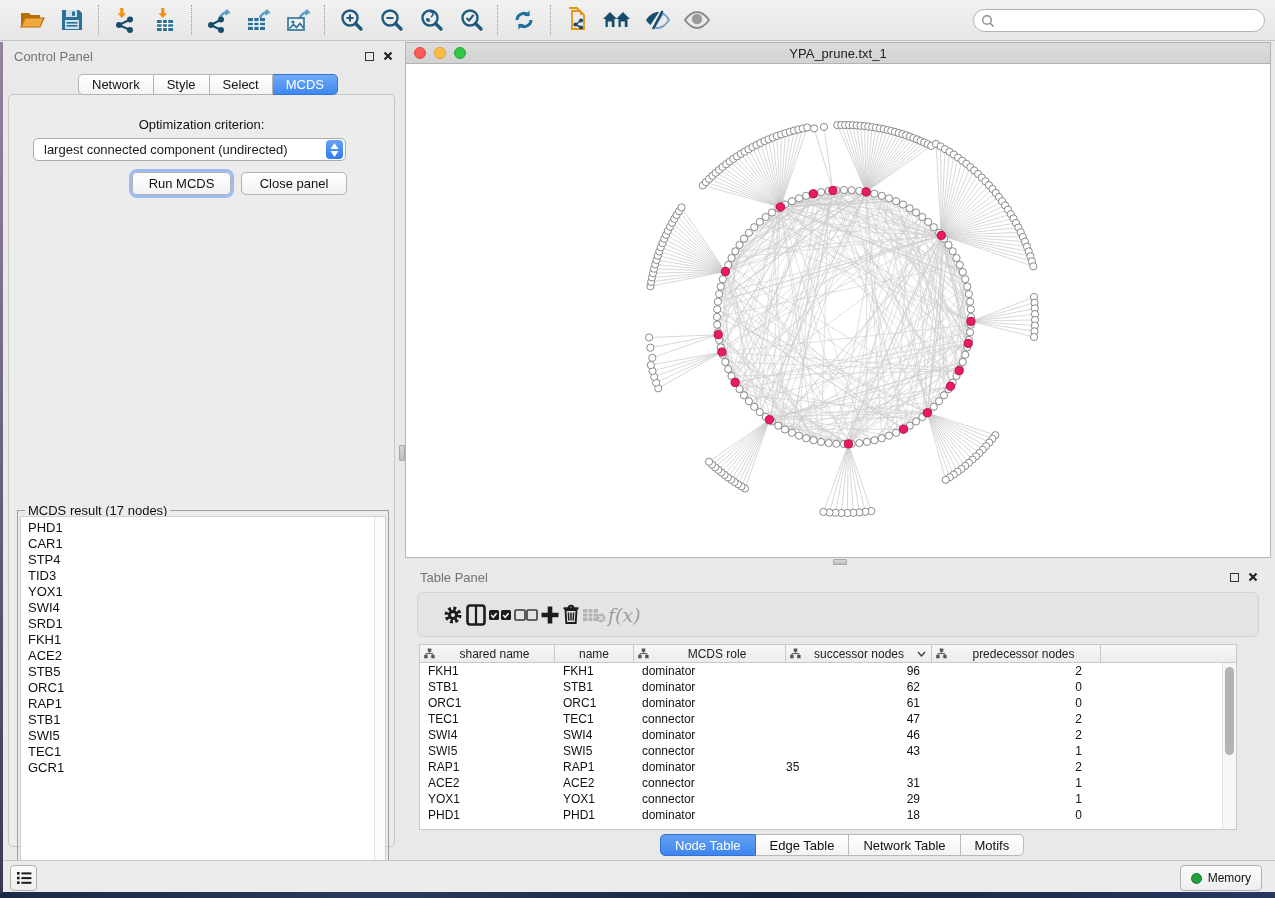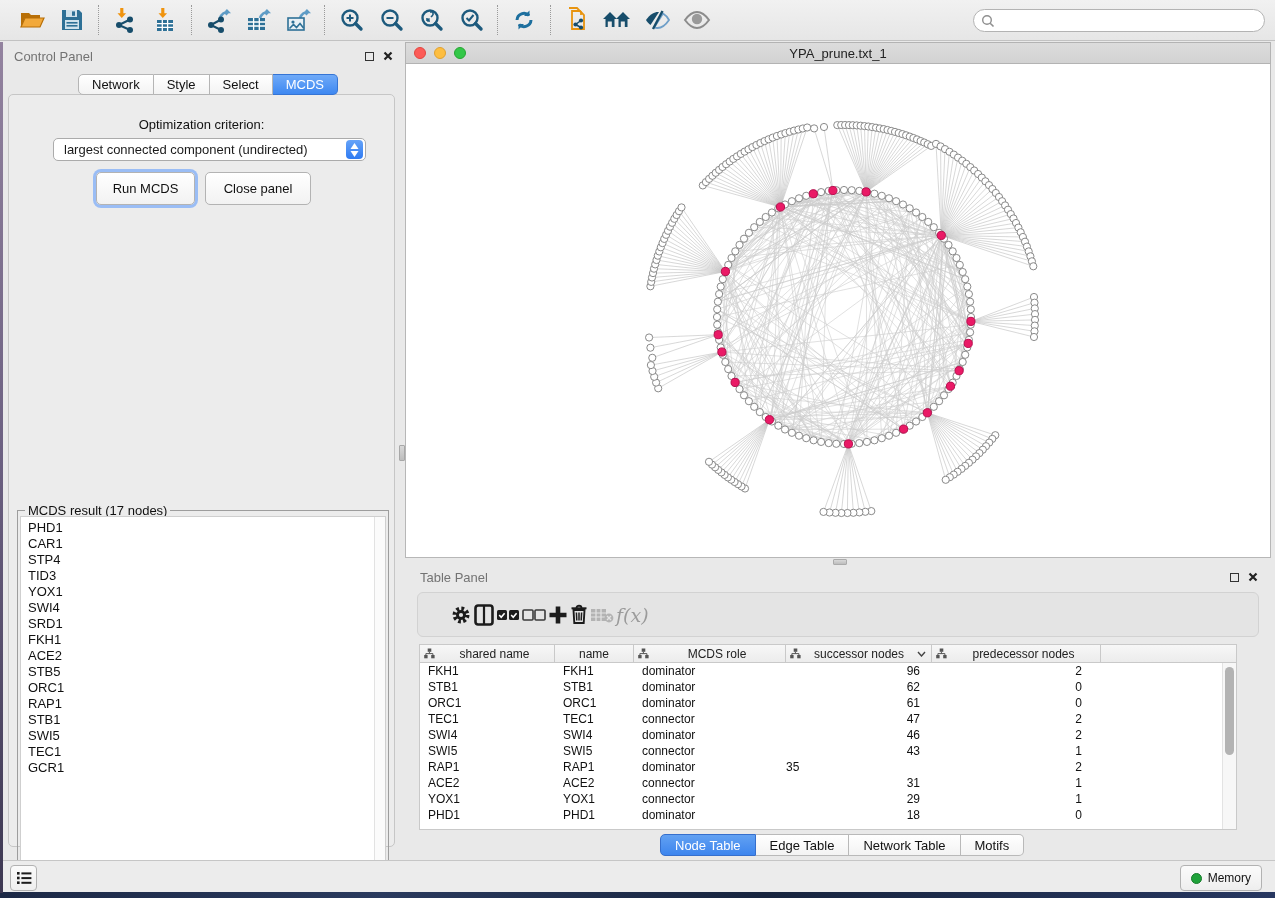--- a/index.html
+++ b/index.html
@@ -36,28 +36,28 @@
   #cp-tabs{position:absolute;left:75px;top:32px;display:flex;height:21px;z-index:3;}
   .cp-tab{background:linear-gradient(#ffffff,#f3f3f3);border:1px solid #b5b5b5;border-left:none;
     font-size:13px;color:#111;display:flex;align-items:center;justify-content:center;padding:0 13px;cursor:pointer;}
   .cp-tab:first-child{border-left:1px solid #b5b5b5;border-radius:5px 0 0 5px;}
   .cp-tab:last-child{border-radius:0 5px 5px 0;}
   .cp-tab.active{background:linear-gradient(#6faaf8,#3e88f1);border-color:#3574d4;color:#fff;}
 
   #cp-body{position:absolute;left:5px;top:52px;width:387px;height:753px;background:#ececec;
     border:1px solid #c6c6c6;border-radius:5px;}
   #opt-label{text-align:center;font-size:13px;margin-top:22px;color:#111;}
-  #opt-select{position:absolute;left:44px;top:43px;width:313px;height:23px;background:#fff;
+  #opt-select{position:absolute;left:24px;top:43px;width:313px;height:23px;background:#fff;
     border:1px solid #ababab;border-radius:5px;display:flex;align-items:center;cursor:pointer;}
   #opt-select .sel-text{font-size:13px;padding-left:10px;flex:1;white-space:nowrap;overflow:hidden;}
   #opt-stepper{width:17px;height:19px;margin-right:2px;border-radius:4px;
     background:linear-gradient(#66a3f8,#2f7bf2);display:flex;flex-direction:column;align-items:center;justify-content:center;gap:2px;}
-  .cp-btn{position:absolute;top:77px;height:33px;background:linear-gradient(#ffffff,#f2f2f2);
+  .cp-btn{position:absolute;top:77px;height:23px;background:linear-gradient(#ffffff,#f2f2f2);
     border:1px solid #b3b3b3;border-radius:5px;font-size:13px;color:#111;
-    display:flex;align-items:center;justify-content:center;cursor:pointer;font-family:"Liberation Sans",sans-serif;}
+    display:flex;align-items:center;justify-content:center;cursor:pointer;font-family:"Liberation Sans",sans-serif;margin-left:36px;}
   #run-btn{left:87px;width:99px;box-shadow:0 0 0 3px rgba(110,165,250,.65);}
   #closepanel-btn{left:196px;width:106px;}
 
   #mcds-group{position:absolute;left:8px;top:415px;width:372px;height:371px;border:1px solid #9d9d9d;}
   #mcds-legend{position:absolute;left:7px;top:-8px;background:#ececec;padding:0 3px;font-size:13px;color:#111;}
   #mcds-list{position:absolute;left:2px;top:5px;right:2px;bottom:2px;background:#fff;
     border:1px solid #cfcfcf;overflow:hidden;}
   #mcds-scroll{position:absolute;right:0;top:0;bottom:0;width:11px;background:#fbfbfb;border-left:1px solid #e2e2e2;}
   .mcds-item{font-size:13px;line-height:16px;padding-left:7px;color:#111;}
 
@@ -76,21 +76,21 @@
 
   
   #v-grip{position:absolute;left:399px;top:445px;width:6px;height:16px;
     background:linear-gradient(#d8d8d8,#bdbdbd);border:1px solid #a8a8a8;border-radius:1px;}
   #h-grip{position:absolute;left:833px;top:559px;width:14px;height:6px;
     background:linear-gradient(#d8d8d8,#bdbdbd);border:1px solid #ababab;border-radius:1px;}
 
   
   #table-panel{position:absolute;left:405px;top:563px;width:866px;height:296px;}
   #tp-toolbar{position:absolute;left:12px;top:29px;width:842px;height:45px;background:#e4e4e4;
-    border:1px solid #d2d2d2;border-radius:6px;display:flex;align-items:center;gap:2px;padding-left:32px;}
+    border:1px solid #d2d2d2;border-radius:6px;display:flex;align-items:center;gap:2px;padding-left:24px;}
   .tp-ic{display:flex;align-items:center;justify-content:center;cursor:pointer;height:30px;}
   .fx-text{font-family:"DejaVu Serif","Liberation Serif",serif;font-style:italic;font-size:19px;color:#9b9b9b;}
 
   #tp-table{position:absolute;left:14px;top:81px;width:818px;height:186px;background:#fff;border:1px solid #c9c9c9;}
   #tp-header{display:flex;height:18px;background:linear-gradient(#f7f7f7,#ececec);
     border-bottom:1px solid #c9c9c9;}
   .th{display:flex;align-items:center;border-right:1px solid #c9c9c9;font-size:12px;color:#222;position:relative;}
   .th .th-label{flex:1;text-align:center;padding:0 4px;white-space:nowrap;overflow:hidden;}
   .th .tree-ic{margin-left:4px;flex:0 0 auto;}
   .th .caret{margin-right:5px;flex:0 0 auto;}

